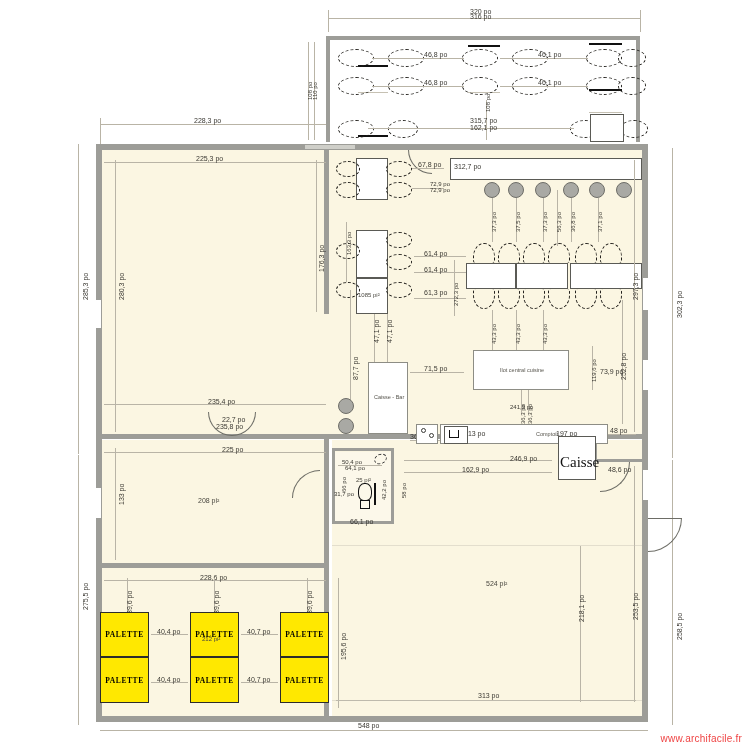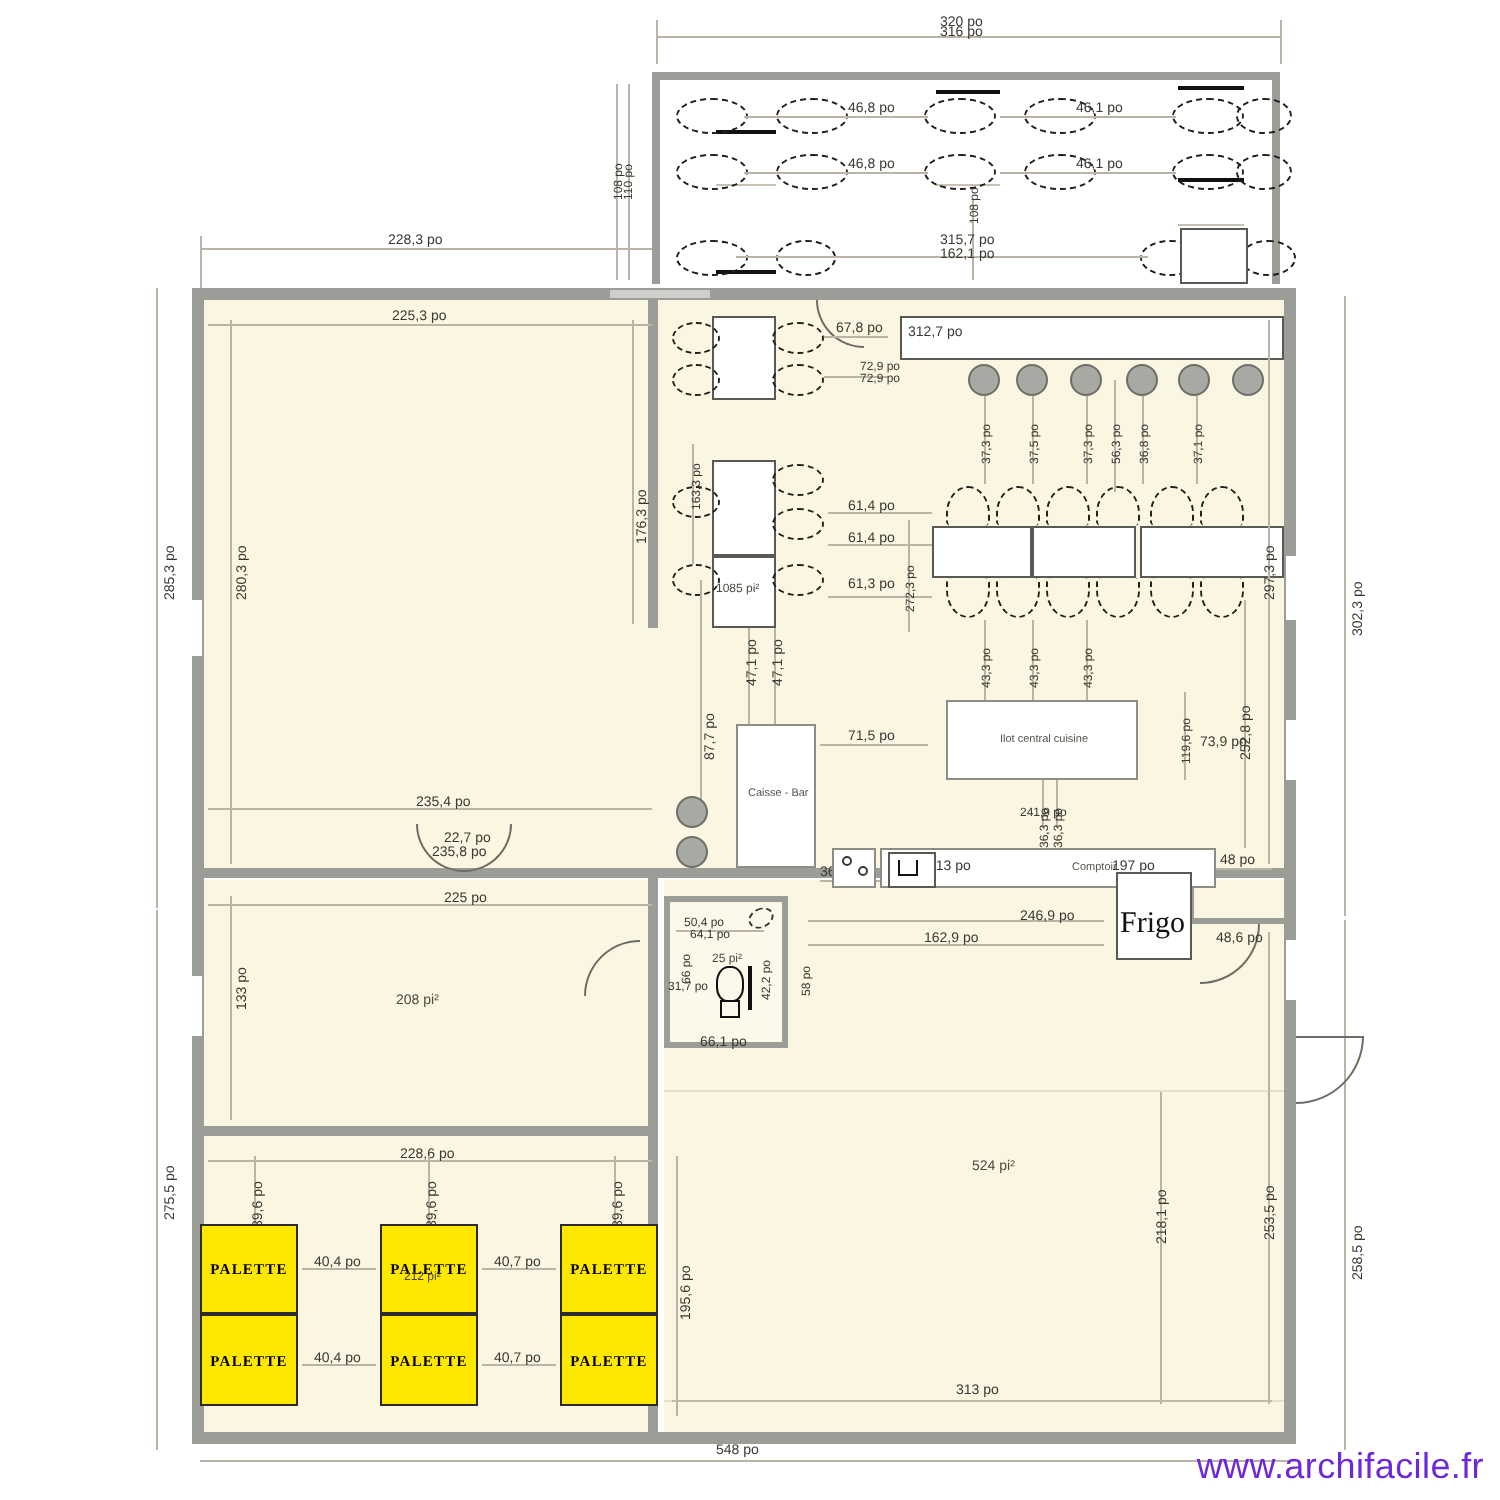--- a/index.html
+++ b/index.html
@@ -103,22 +103,22 @@
   }
   .doorarc {
     position: absolute;
     border: 1px solid #6d6d66;
     background: transparent;
   }
   .wmark {
     position: absolute;
     right: 8px; bottom: 6px;
     font-family: "Liberation Sans", sans-serif;
-    font-size: 18px;
-    color: #6d28d9;
+    font-size: 10px;
+    color: #ef4444;
     letter-spacing: .2px;
   }
   .thinline { position: absolute; background: #c6c1b3; }
   .blackbar { position: absolute; background: #111; }
 </style>
 </head>
 <body>
 
 <div id="plan">
 
@@ -424,21 +424,21 @@
 
   <div style="position:absolute; left:449px; top:430px; width:10px; height:8px; border:1px solid #111; border-top:none;"></div>
   <div class="furn-plain" style="left:416px; top:424px; width:22px; height:20px; border-color:#8d8d85;"></div>
   <div style="position:absolute; left:421px; top:428px; width:5px; height:5px; border:1px solid #3a3a36; border-radius:50%;"></div>
   <div style="position:absolute; left:429px; top:433px; width:5px; height:5px; border:1px solid #3a3a36; border-radius:50%;"></div>
 
   <div class="dimline-h" style="left:608px; top:434px; width:28px;"></div>
   <div class="dim" style="left:610px; top:427px;">48 po</div>
 
   <div class="furn-plain" style="left:558px; top:436px; width:38px; height:44px;"></div>
-  <div class="frigo" style="left:560px; top:454px;">Frigo</div>
+  <div class="frigo" style="left:560px; top:454px;">Caisse</div>
   <div class="dimline-h" style="left:404px; top:472px; width:148px;"></div>
   <div class="dim" style="left:462px; top:466px;">162,9 po</div>
   <div class="dimline-h" style="left:404px; top:460px; width:148px;"></div>
   <div class="dim" style="left:510px; top:455px;">246,9 po</div>
 
   <div class="doorarc" style="left:600px; top:462px; width:30px; height:30px; border-radius:0 0 100% 0; border-top:none; border-left:none;"></div>
   <div class="dim" style="left:608px; top:466px;">48,6 po</div>
 
   <div class="doorarc" style="left:648px; top:518px; width:34px; height:34px; border-radius:0 0 100% 0; border-top:none; border-left:none;"></div>
   <div class="blackbar" style="left:648px; top:518px; width:34px; height:1px; background:#6d6d66;"></div>

